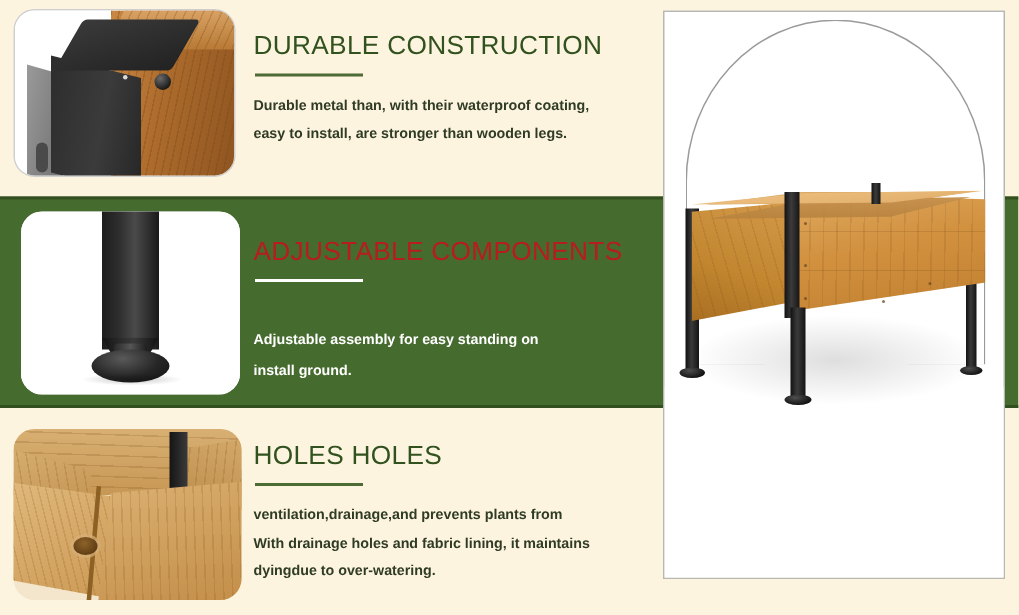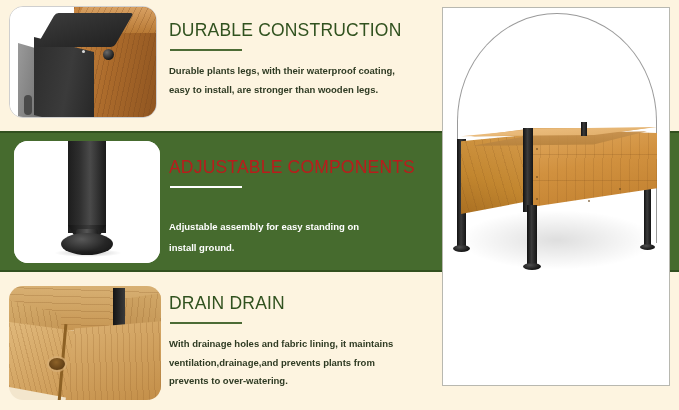--- a/index.html
+++ b/index.html
@@ -298,21 +298,21 @@
       <div class="bracket-top"></div>
       <div class="screw"></div>
       <div class="screw-sm"></div>
     </div>
   </div>
 
   <div class="textblock tb-1">
     <div class="head">DURABLE CONSTRUCTION</div>
     <div class="rule"></div>
     <div class="body">
-      <span>Durable plants legs, with their waterproof coating,</span>
+      <span>Durable metal than, with their waterproof coating,</span>
       <span>easy to install, are stronger than wooden legs.</span>
     </div>
   </div>
 
   <div class="thumb thumb-2">
     <div class="p2">
       <div class="leg"></div>
       <div class="leg-chamfer"></div>
       <div class="foot-nut"></div>
       <div class="foot"></div>
@@ -336,26 +336,26 @@
       <div class="right-wall"></div>
       <div class="post"></div>
       <div class="floor-a"></div>
       <div class="floor-b"></div>
       <div class="seam"></div>
       <div class="drain"></div>
     </div>
   </div>
 
   <div class="textblock tb-3">
-    <div class="head">DRAIN DRAIN</div>
+    <div class="head">HOLES HOLES</div>
     <div class="rule"></div>
     <div class="body">
+      <span>ventilation,drainage,and prevents plants from</span>
       <span>With drainage holes and fabric lining, it maintains</span>
-      <span>ventilation,drainage,and prevents plants from</span>
-      <span>prevents to over-watering.</span>
+      <span>dyingdue to over-watering.</span>
     </div>
   </div>
 
   <div class="right-card">
     <div class="arch"></div>
 
     <div class="right-card-white-lower"></div>
 
     <div class="planter">
       <div class="pl-shadow"></div>

